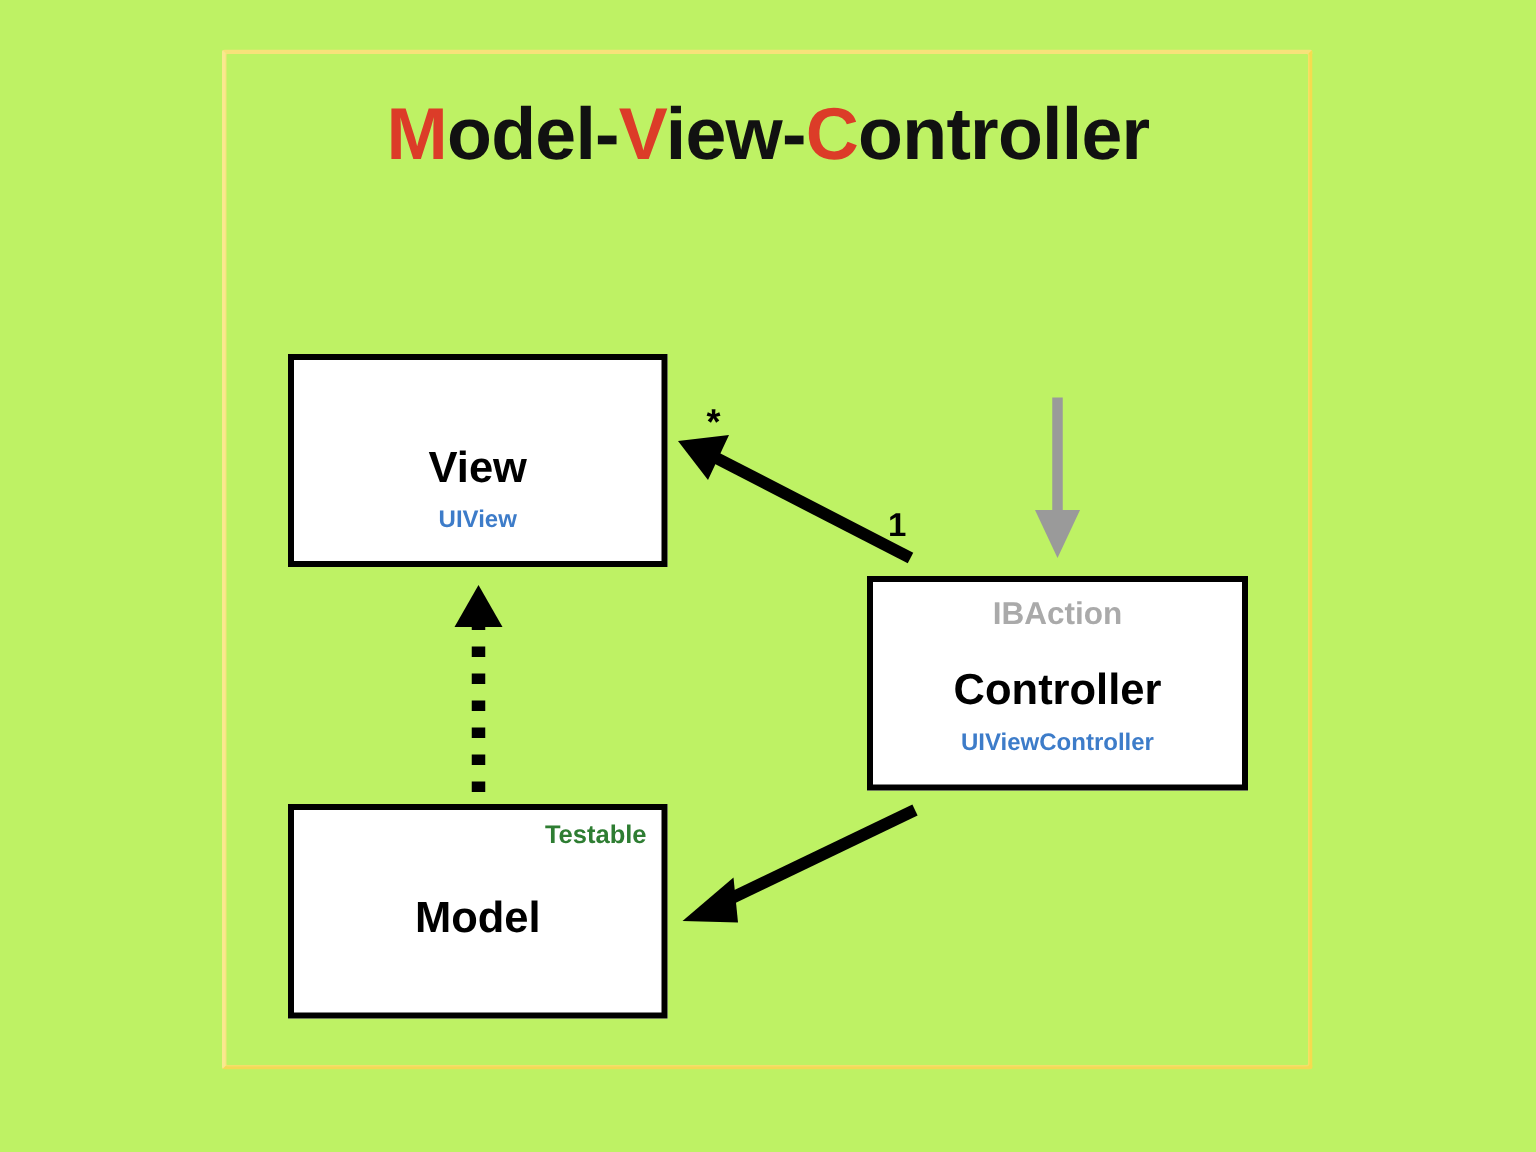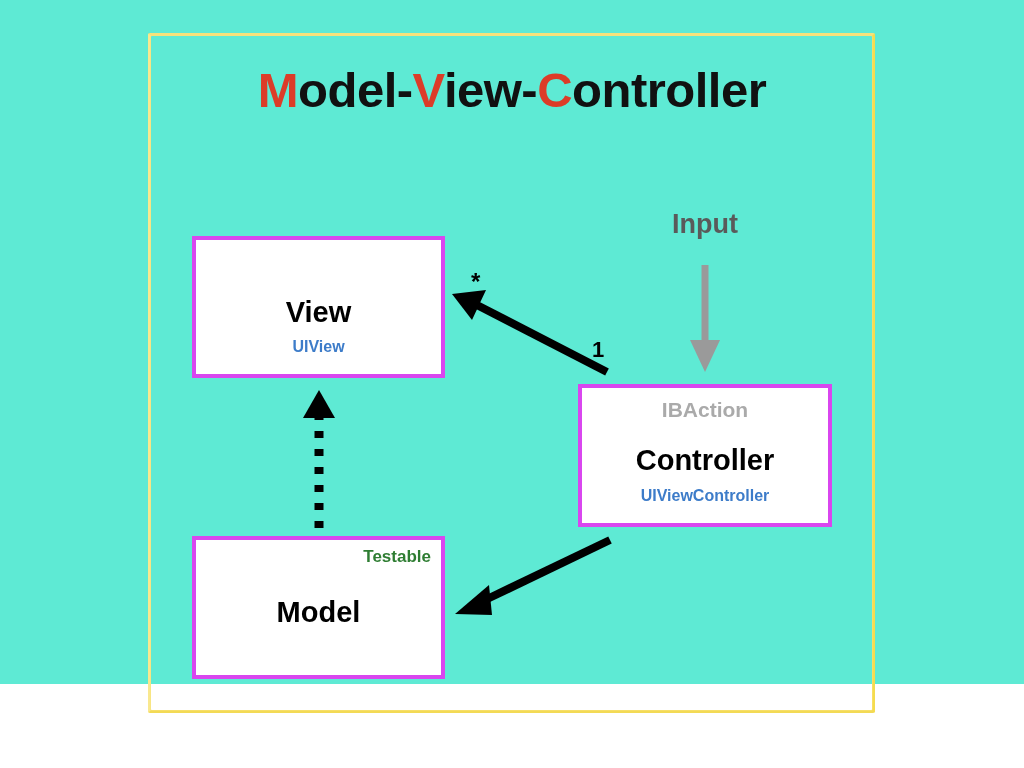--- a/index.html
+++ b/index.html
@@ -9,22 +9,22 @@
   }
   body {
     width: 1024px;
     height: 768px;
     font-family: "Liberation Sans", sans-serif;
     overflow: hidden;
   }
   #slide {
     position: relative;
     width: 1024px;
-    height: 684px;
-    background: #5eead4;
+    height: 768px;
+    background: #bef264;
   }
 
   
   #frame {
     position: absolute;
     left: 148px;
     top: 33px;
     width: 727px;
     height: 680px;
     box-sizing: border-box;
@@ -58,21 +58,21 @@
     letter-spacing: -0.5px;
     white-space: nowrap;
   }
   #title .accent { color: #dc3c28; }
 
   
   .node {
     position: absolute;
     box-sizing: border-box;
     background: #ffffff;
-    border: 4px solid #d946ef;
+    border: 4px solid #000000;
     padding-left: 32px;
   }
   .node .caption-top {
     position: absolute;
     top: 10px;
     left: 0;
     width: 100%;
     text-align: center;
     font-size: 21px;
     font-weight: bold;
@@ -172,21 +172,20 @@
     <div class="node-sub">UIViewController</div>
   </div>
 
   <div class="node" id="node-model">
     <div class="caption-corner">Testable</div>
     <div class="node-title">Model</div>
   </div>
 
   <div class="edge-label" id="label-star">*</div>
   <div class="edge-label" id="label-one">1</div>
-  <div id="label-input">Input</div>
 
   <svg id="arrows" viewBox="0 0 1024 768">
 
     <g>
       <line x1="705" y1="265" x2="705" y2="345" stroke="#9a9a9a" stroke-width="7"></line>
       <polygon points="705,372 690,340 720,340" fill="#9a9a9a"></polygon>
     </g>
 
     <g>
       <line x1="607" y1="372" x2="473" y2="303" stroke="#000000" stroke-width="8" stroke-linecap="butt"></line>

